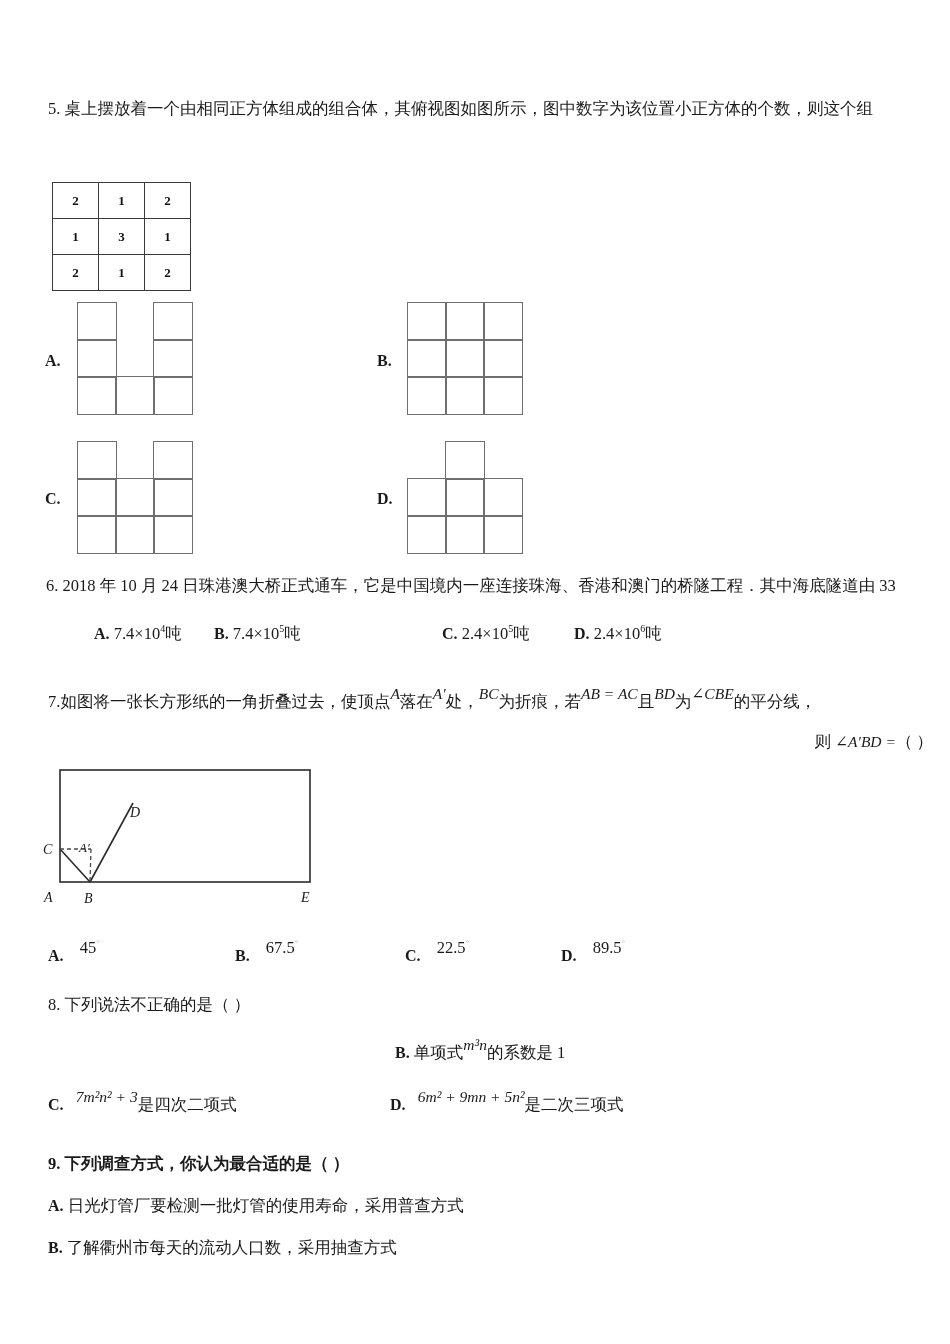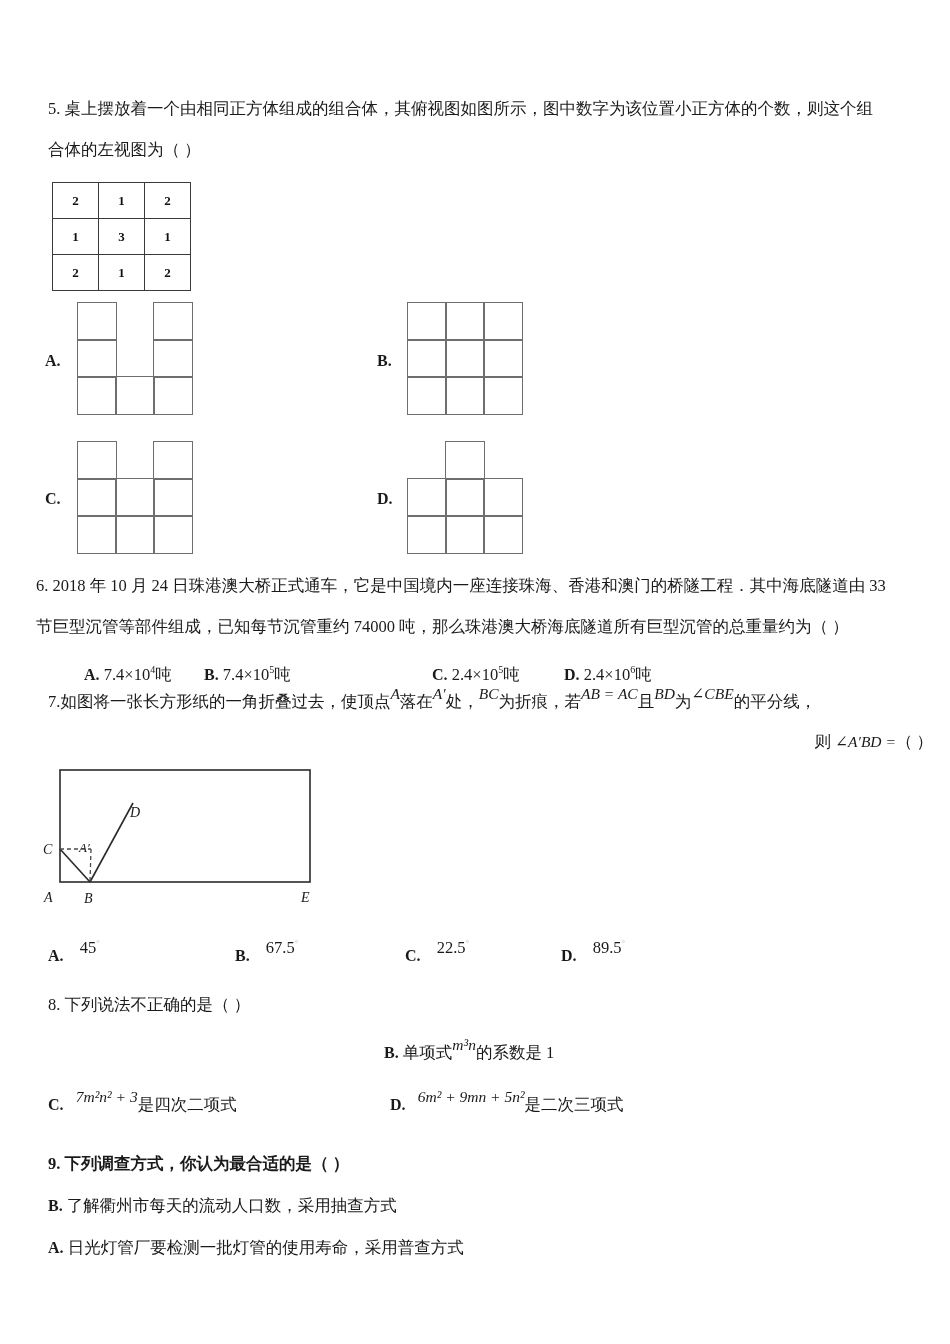--- a/index.html
+++ b/index.html
@@ -121,23 +121,20 @@
 </style>
 </head>
 <body>
 
 <div class="page">
 
   <div class="content">
     <div class="stem">
       <span>5.</span>
       <span>桌上摆放着一个由相同正方体组成的组合体，其俯视图如图所示，图中数字为该位置小正方体的个数，则这个组</span>
-    </div>
-    <div class="stem">
-      <span>合体的左视图为（     ）</span>
     </div>
   </div>
 
   <table class="topview">
     <tbody>
         <tr>
       <td>2</td>
       <td>1</td>
       <td>2</td>
     </tr>
@@ -199,27 +196,24 @@
     <div class="cell"></div>
     <div class="cell empty"></div>
     <div class="cell"></div>
     <div class="cell"></div>
     <div class="cell"></div>
     <div class="cell"></div>
     <div class="cell"></div>
     <div class="cell"></div>
   </div>
 
-  <div style="position:absolute; left:36px; top:565px; width:880px;">
+  <div style="position:absolute; left:46px; top:565px; width:880px;">
     <div class="stem">
       <span>6.</span>
       <span>2018 年 10 月 24 日珠港澳大桥正式通车，它是中国境内一座连接珠海、香港和澳门的桥隧工程．其中海底隧道由 33</span>
-    </div>
-    <div class="stem">
-      <span>节巨型沉管等部件组成，已知每节沉管重约 74000 吨，那么珠港澳大桥海底隧道所有巨型沉管的总重量约为（     ）</span>
     </div>
 
     <div class="opt-row" style="margin-top:4px;">
       <div class="opt-item" style="left:0px;margin-left:48px;">
         <span class="opt-label">A.</span>
         <span>7.4</span><span>×</span><span>10</span><sup class="pw">4</sup><span>吨</span>
       </div>
       <div class="opt-item" style="left:168px;text-align:center;">
         <span class="opt-label">B.</span>
         <span>7.4</span><span>×</span><span>10</span><sup class="pw">5</sup><span>吨</span>
@@ -288,21 +282,21 @@
     </div>
   </div>
 
   <div style="position:absolute; left:48px; top:988px; width:880px;">
     <div class="stem" style="line-height:34px;">
       <span>8.</span>
       <span>下列说法不正确的是（   ）</span>
     </div>
 
     <div class="opt-row" style="height:52px; margin-top:12px;">
-      <div class="opt-item" style="left:336px;text-align:right;">
+      <div class="opt-item" style="left:347px;text-align:right;">
         <span class="opt-label">B.</span>
         <span>单项式</span><span class="mi raise">m³n</span><span>的系数是 1</span>
       </div>
     </div>
 
     <div class="opt-row" style="height:52px;">
       <div class="opt-item" style="left:0px;">
         <span class="opt-label">C.</span>
         <span class="mi raise" style="margin-left:8px;">7m²n² + 3</span><span>是四次二项式</span>
       </div>
@@ -312,22 +306,22 @@
       </div>
     </div>
   </div>
 
   <div style="position:absolute; left:48px; top:1143px; width:880px;">
     <div class="stem" style="line-height:42px;font-weight:bold;">
       <span>9.</span>
       <span>下列调查方式，你认为最合适的是（ ）</span>
     </div>
     <div class="stem" style="line-height:42px;">
+      <span class="opt-label">A.</span>
+      <span>日光灯管厂要检测一批灯管的使用寿命，采用普查方式</span>
+    </div>
+    <div class="stem" style="line-height:42px;">
       <span class="opt-label">B.</span>
       <span>了解衢州市每天的流动人口数，采用抽查方式</span>
     </div>
-    <div class="stem" style="line-height:42px;">
-      <span class="opt-label">A.</span>
-      <span>日光灯管厂要检测一批灯管的使用寿命，采用普查方式</span>
-    </div>
   </div>
 
 </div>
 
 </body></html>

